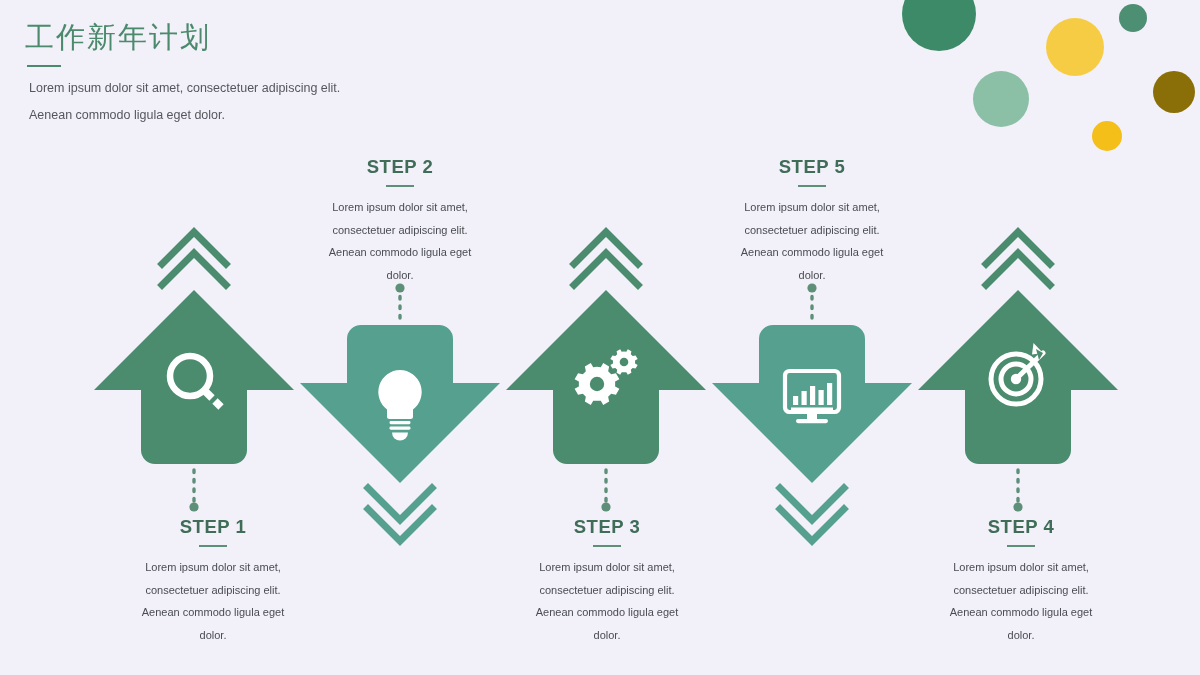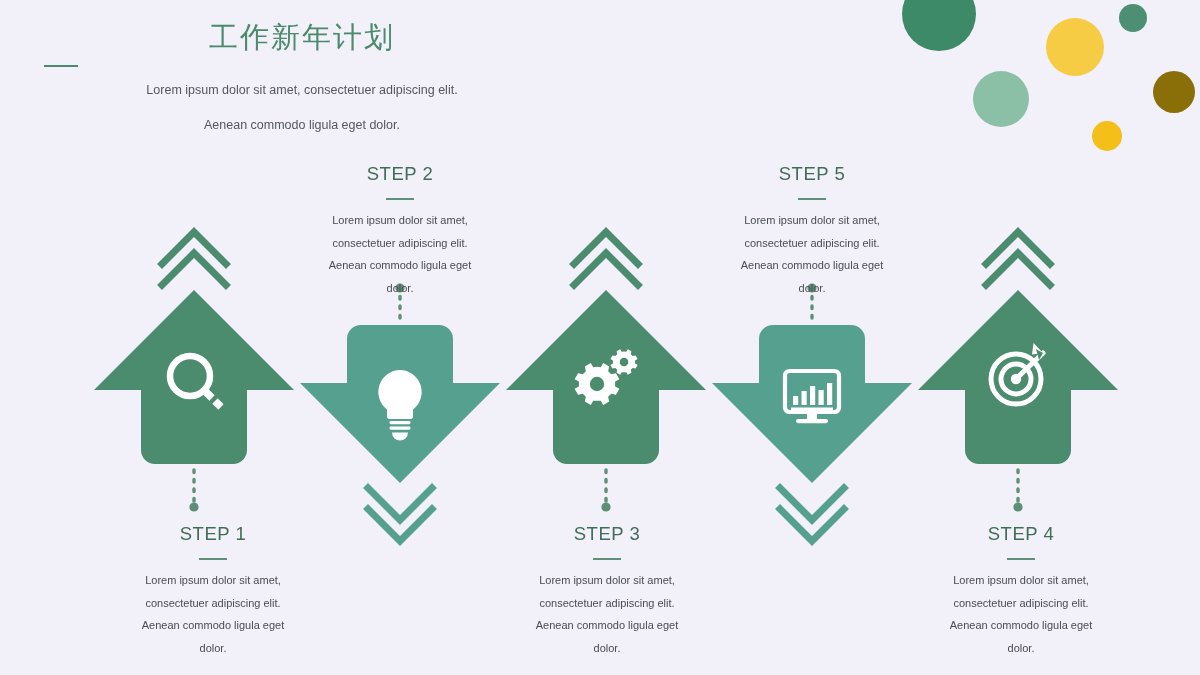--- a/index.html
+++ b/index.html
@@ -18,62 +18,62 @@
   
   .deco-layer {
     position: absolute;
     left: 0; top: 0;
     width: 1200px; height: 675px;
     pointer-events: none;
   }
   .circle { position: absolute; border-radius: 50%; }
 
   
-  .header { position: absolute; left: 42px; top: 16px; width: 520px; text-align: center; }
+  .header { position: absolute; left: 25px; top: 16px; width: 520px; }
   .page-title {
     font-size: 29px;
     color: #4b8a6c;
     letter-spacing: 2px;
     margin: 0;
     font-weight: 400;
     line-height: 42px;
   }
   .title-rule {
     width: 34px;
     height: 2px;
     background: #4b8a6c;
     margin: 7px 0 10px 2px;
   }
   .subtitle-line {
     font-size: 12.5px;
     color: #55575e;
     line-height: 23px;
-    margin: 12px;
+    margin: 4px;
   }
 
   
   .stage {
     position: absolute;
     left: 0; top: 0;
     width: 1200px; height: 675px;
   }
   .stage svg { display: block; }
 
   
   .step-text {
     position: absolute;
     width: 230px;
     text-align: center;
   }
   .step-title {
     font-size: 18.5px;
     color: #3f6d58;
     letter-spacing: 0.5px;
-    margin: 12px;
-    font-weight: 400;
+    margin: 5px;
+    font-weight: 700;
     line-height: 24px;
   }
   .step-rule {
     width: 28px;
     height: 2px;
     background: #5e8f78;
     margin: 6px auto 9px;
   }
   .step-desc {
     font-size: 11px;

